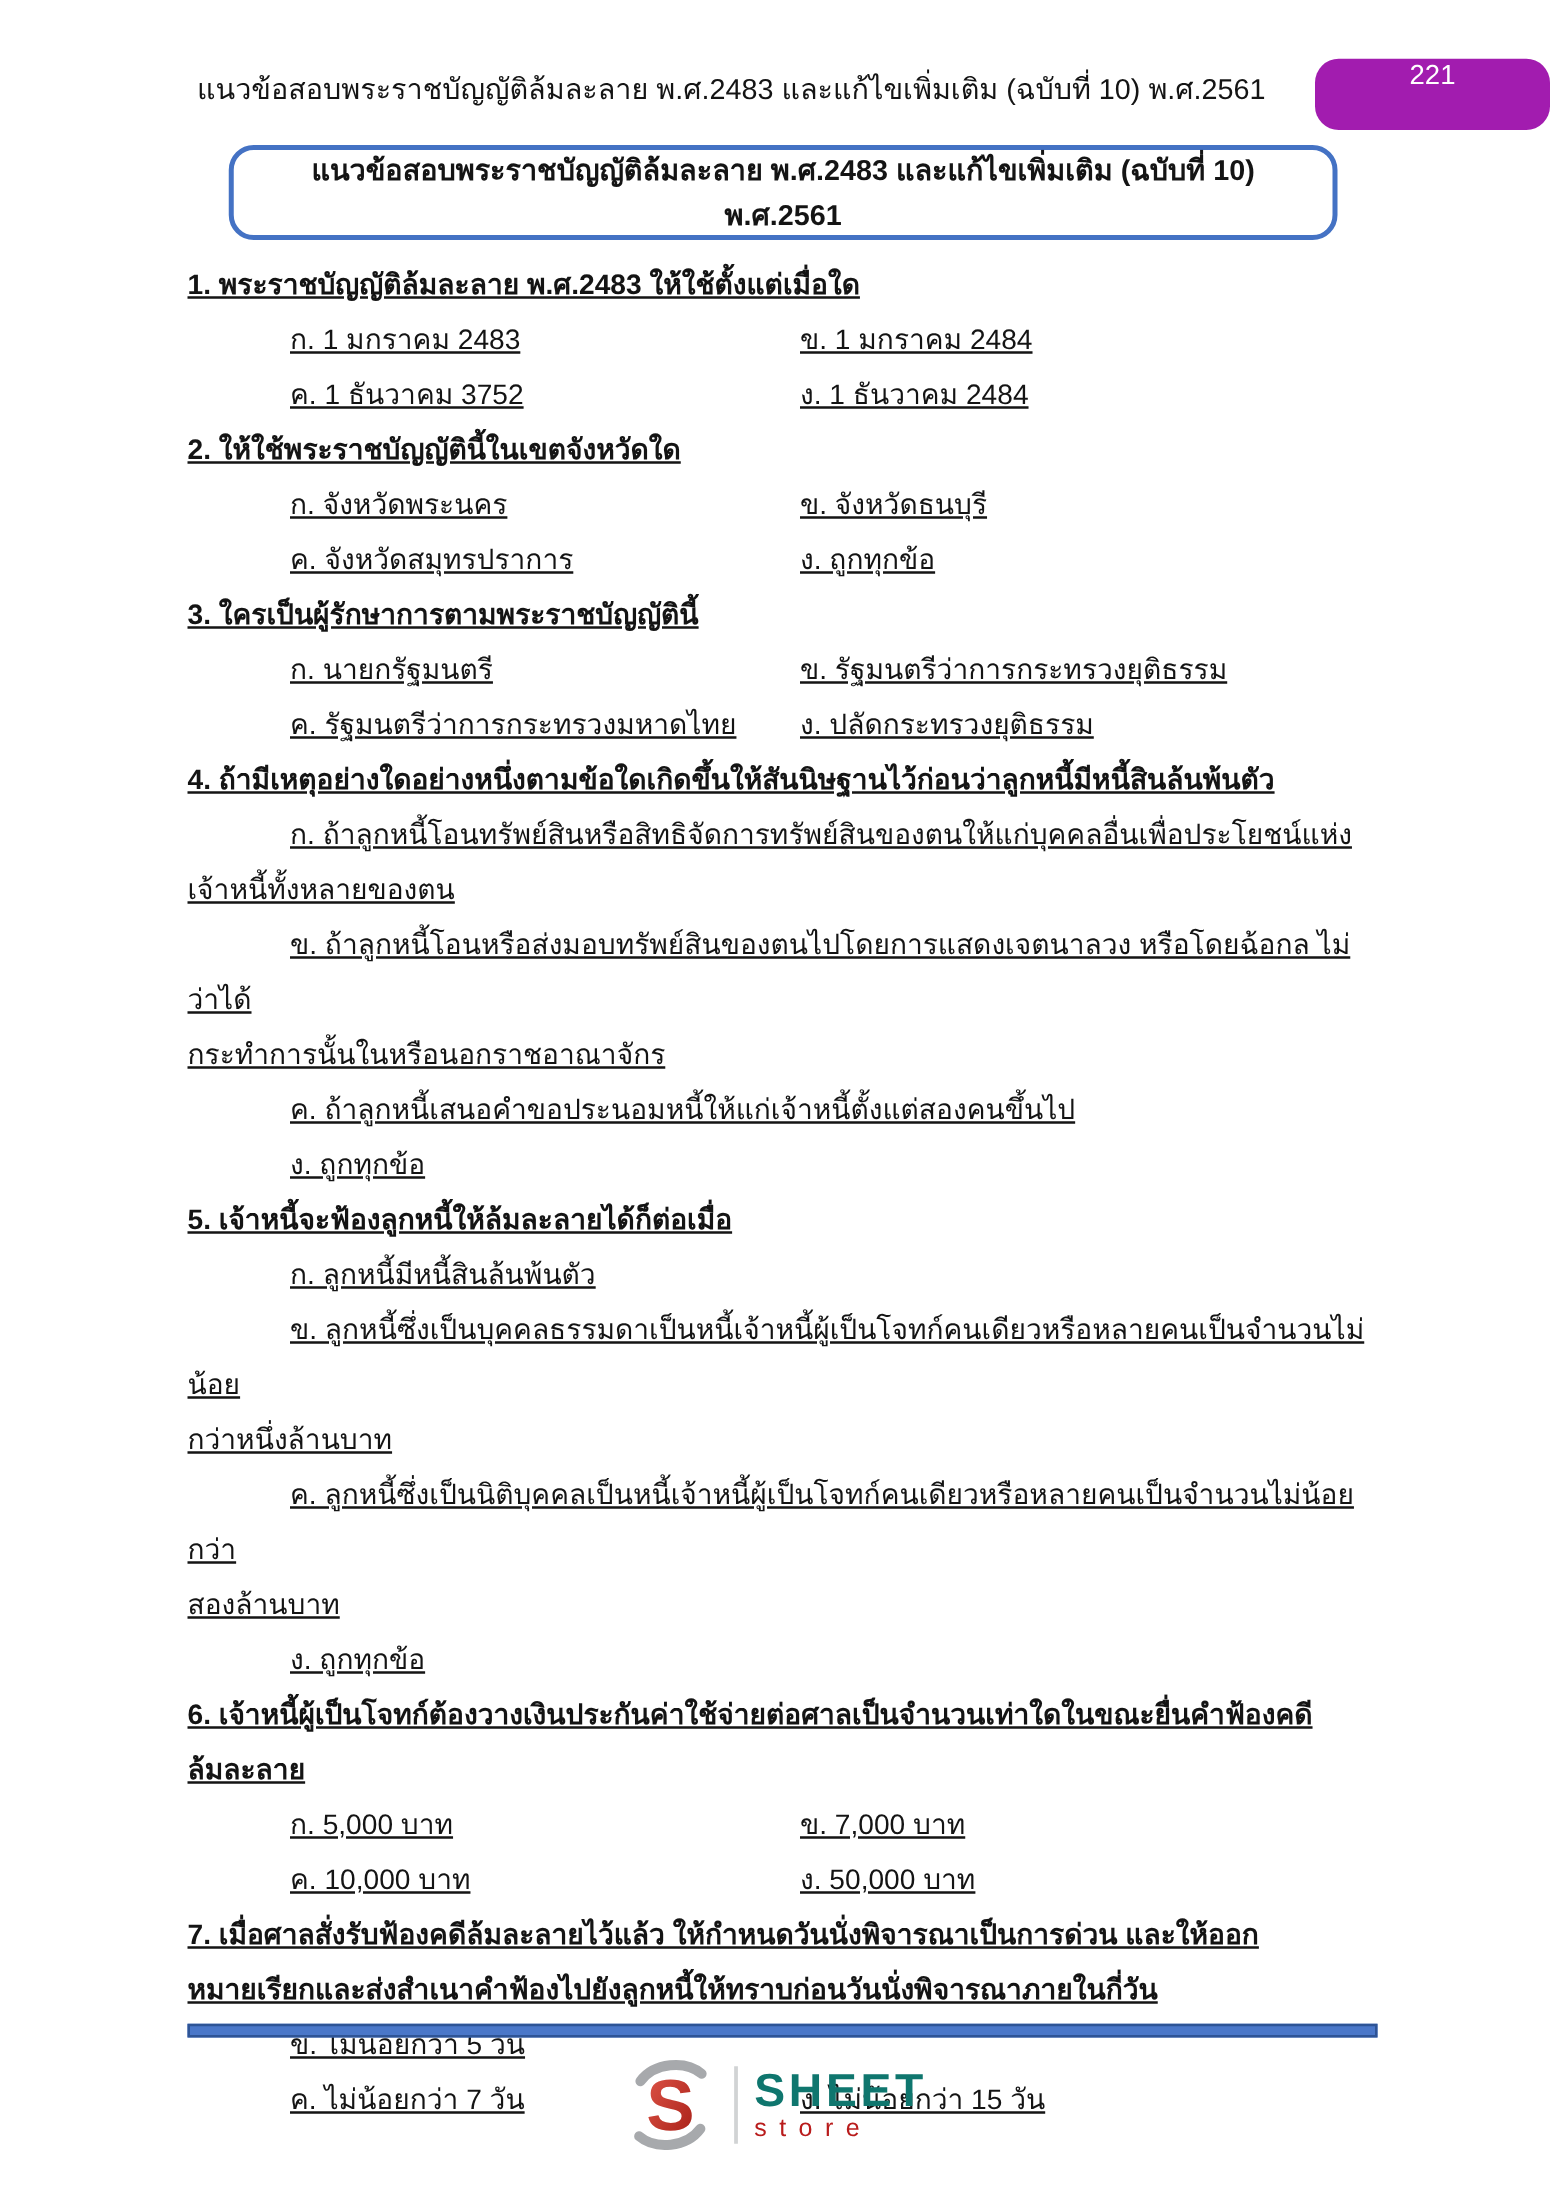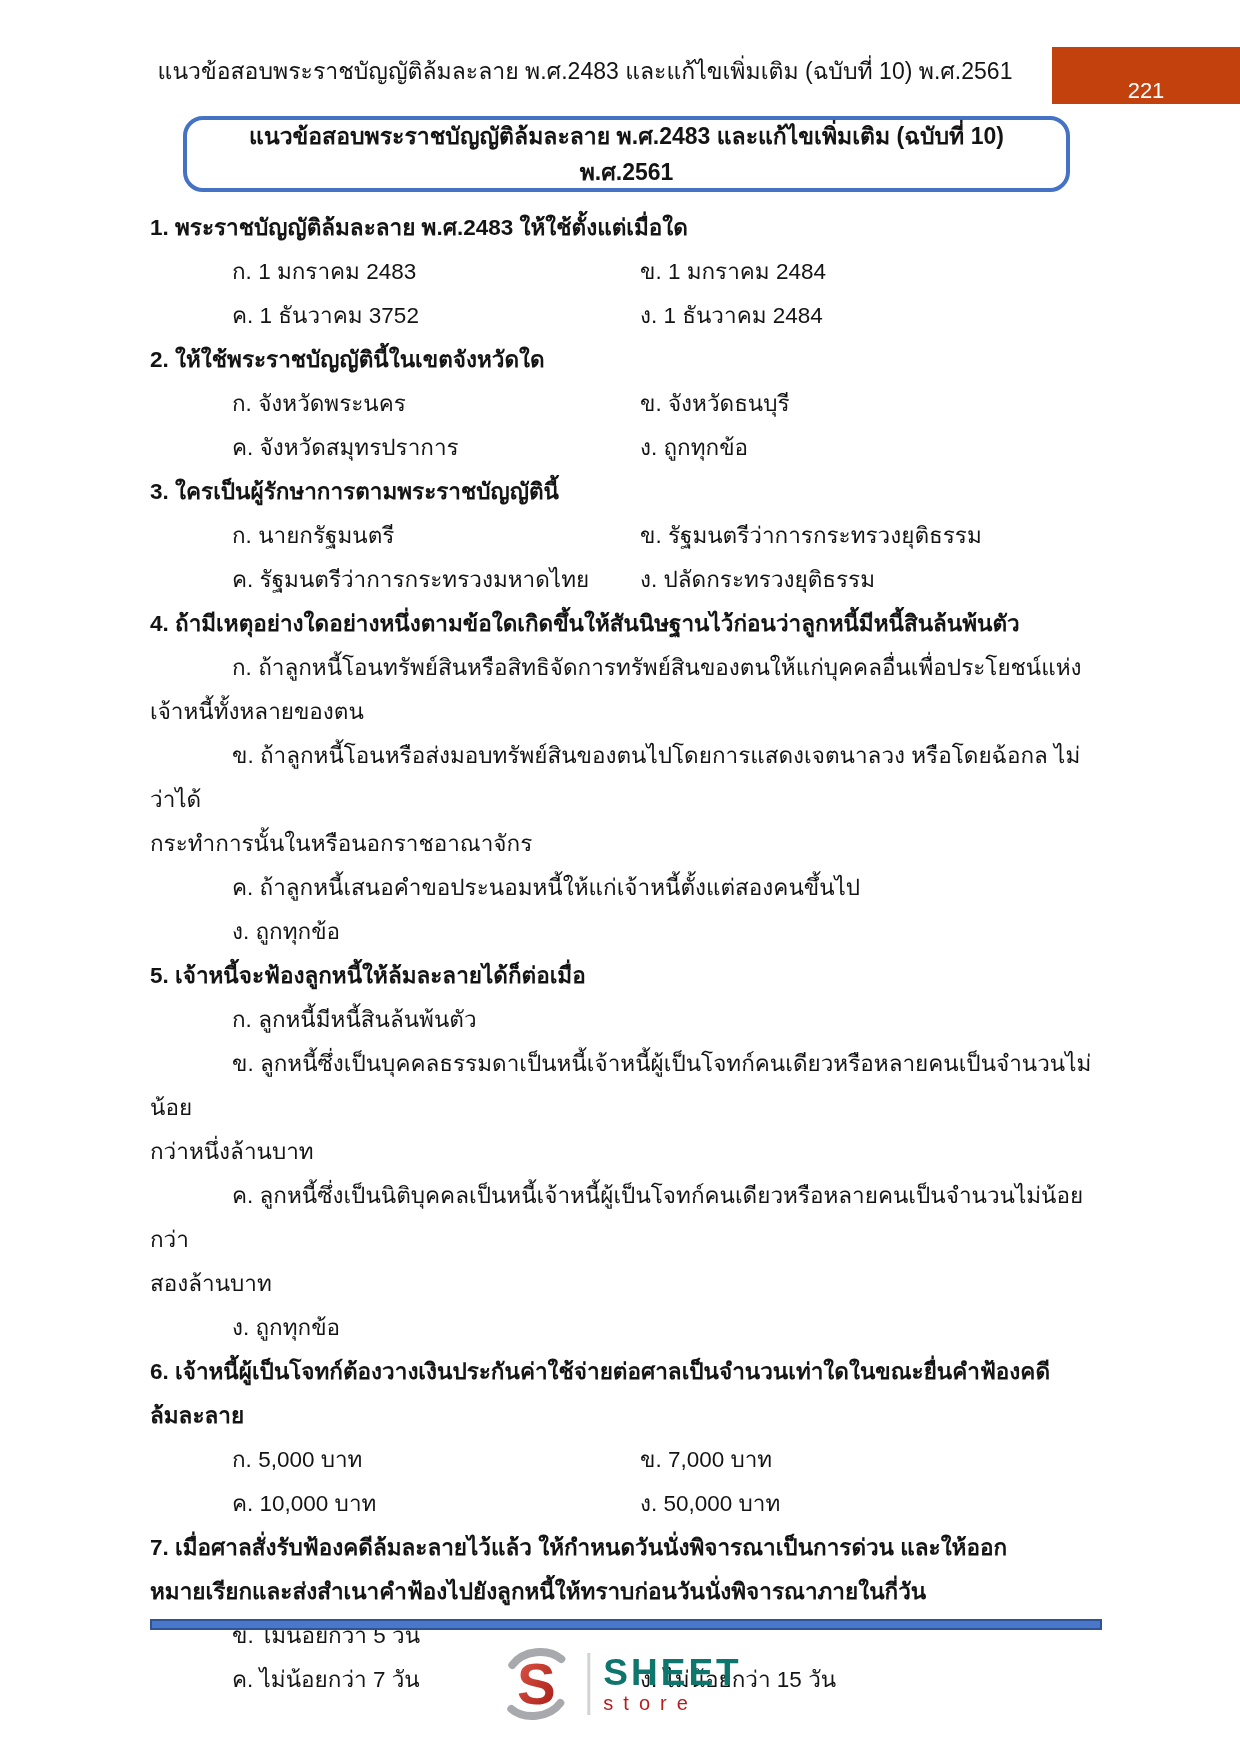--- a/index.html
+++ b/index.html
@@ -7,32 +7,33 @@
     width:1240px;height:1755px;position:relative;background:#ffffff;
     font-family:"Liberation Sans","DejaVu Sans",sans-serif;color:#141414;
     overflow:hidden;
   }
   .header-title{
     position:absolute;top:56px;left:150px;width:870px;
     font-size:23px;text-align:center;line-height:30px;
   }
   .page-badge{
     position:absolute;top:47px;left:1052px;right:0;height:57px;
-    background:#c2410c;color:#ffffff;display:flex;align-items:flex-end;justify-content:center;
+    background:#a21caf;color:#ffffff;display:flex;align-items:flex-start;justify-content:center;
     font-size:22px;
+    border-radius:19px;
   }
   .title-box{
     position:absolute;top:116px;left:183px;width:887px;height:76px;
     border:4px solid #4472C4;border-radius:20px;box-sizing:border-box;
     display:flex;align-items:center;justify-content:center;
     font-size:23px;font-weight:bold;text-align:center;padding:0 14px;
   }
   .content{
     position:absolute;top:206px;left:150px;width:946px;
-    font-size:22.5px;line-height:44px;
+    font-size:22.5px;line-height:44px;text-decoration:underline;
   }
   .q-text{font-weight:bold;white-space:pre-line;}
   .opt-grid{display:grid;grid-template-columns:408px 1fr;padding-left:82px;}
   .opt{white-space:nowrap;}
   .opt-full{white-space:pre-line;text-indent:82px;}
   .footer-line{
     position:absolute;top:1619px;left:150px;width:948px;height:7px;
     background:#4A77C9;border:2px solid #2E5496;box-sizing:content-box;
   }
   .logo{

